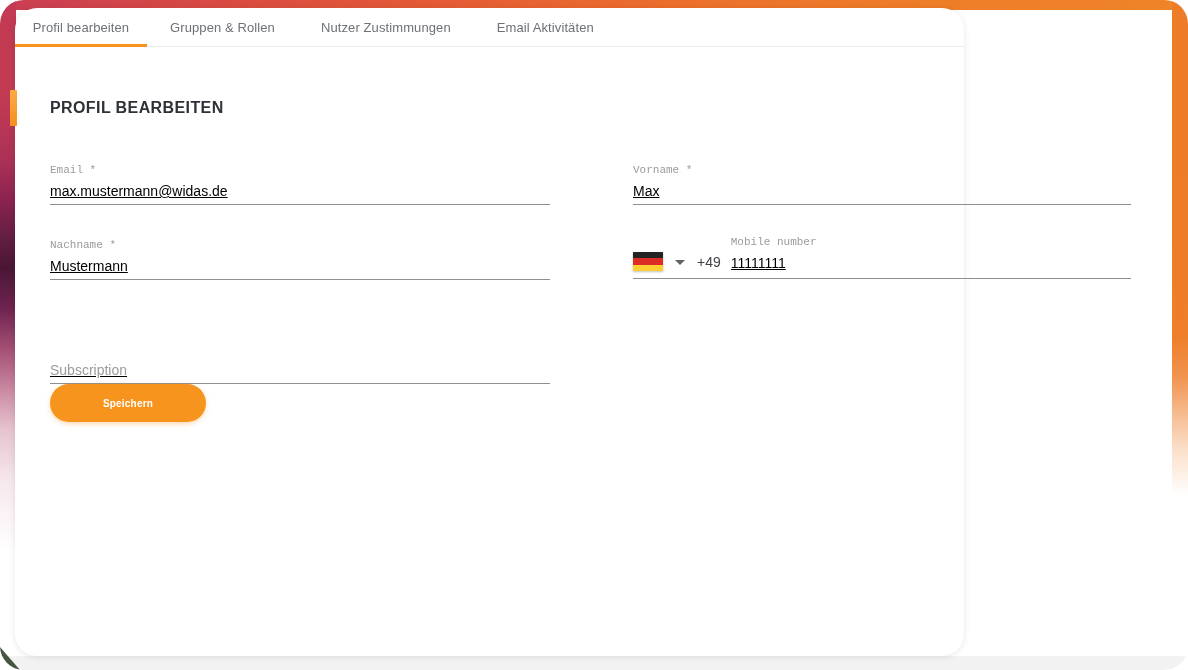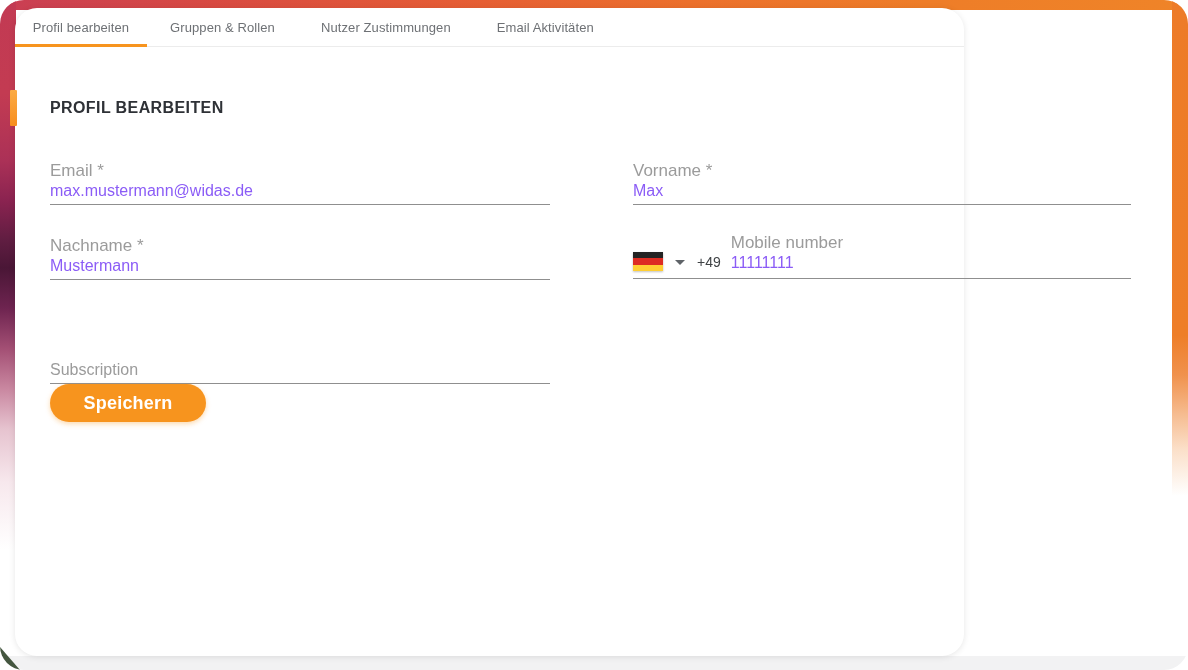--- a/index.html
+++ b/index.html
@@ -35,43 +35,43 @@
     background:linear-gradient(180deg,#fbab45,#f78e1e); border-radius:1px; }
   .page-title { position:absolute; left:35px; top:91px; font-size:16px; font-weight:700;
     color:#2e3136; letter-spacing:.4px; }
 
   
   .field { position:absolute; }
   .f-email { left:35px; top:156px; width:500px; }
   .f-vorname { left:618px; top:156px; width:498px; }
   .f-nachname { left:35px; top:231px; width:500px; }
   .f-subscription { left:35px; top:316px; width:500px;margin-top:32px; }
-  .field-label { font-size:17px; color:#9b9b9b; line-height:13px; }
+  .field-label { font-size:11px; color:#9b9b9b; line-height:13px;font-family:Liberation Mono, monospace; }
   .field-input { display:block; width:100%; border:none; border-bottom:1px solid #8f8f8f;
     background:transparent; outline:none; font-family:inherit;
-    font-size:16px; line-height:20px; color:#8b5cf6; padding:4px 0 3px; }
+    font-size:14px; line-height:20px; color:#000000; padding:4px 0 3px;text-decoration:underline; }
   .field-input::placeholder { color:#9b9b9b; opacity:1; }
 
   
   .f-mobile { left:618px; top:230px; width:498px; height:41px;
     display:flex; align-items:flex-end; border-bottom:1px solid #8f8f8f; }
   .flag { width:30px; height:19px; margin:0 12px 7px 0; cursor:pointer;
     background:linear-gradient(180deg,#232323 0 33%,#dd2c23 33% 66%,#ffcf33 66% 100%);
     box-shadow:0 1px 2px rgba(0,0,0,.25); }
   .caret { width:0; height:0; margin:0 12px 13px 0;
     border-left:5px solid transparent; border-right:5px solid transparent;
     border-top:5px solid #5f6368; }
   .dial-code { font-size:14px; color:#3f4245; margin:0 10px 6px 0; line-height:20px; }
   .mobile-wrap { flex:1; display:flex; flex-direction:column;justify-content:flex-end; }
   .mobile-wrap .field-input { border-bottom:none; padding:4px 0 5px; }
 
   
   .save-btn { position:absolute; left:35px; top:376px; width:156px; height:38px;
     background:#F7941E; color:#ffffff; border:none; border-radius:19px;
-    font-family:inherit; font-size:18px; font-weight:700; letter-spacing:.2px;
+    font-family:inherit; font-size:10px; font-weight:700; letter-spacing:.2px;
     cursor:pointer; box-shadow:0 2px 5px rgba(247,148,30,.35); }
 </style>
 </head>
 <body>
 
 <div class="frame">
   <div class="edge-top"></div>
   <div class="edge-left"></div>
   <div class="edge-right"></div>
   <div class="edge-bottom"></div>

